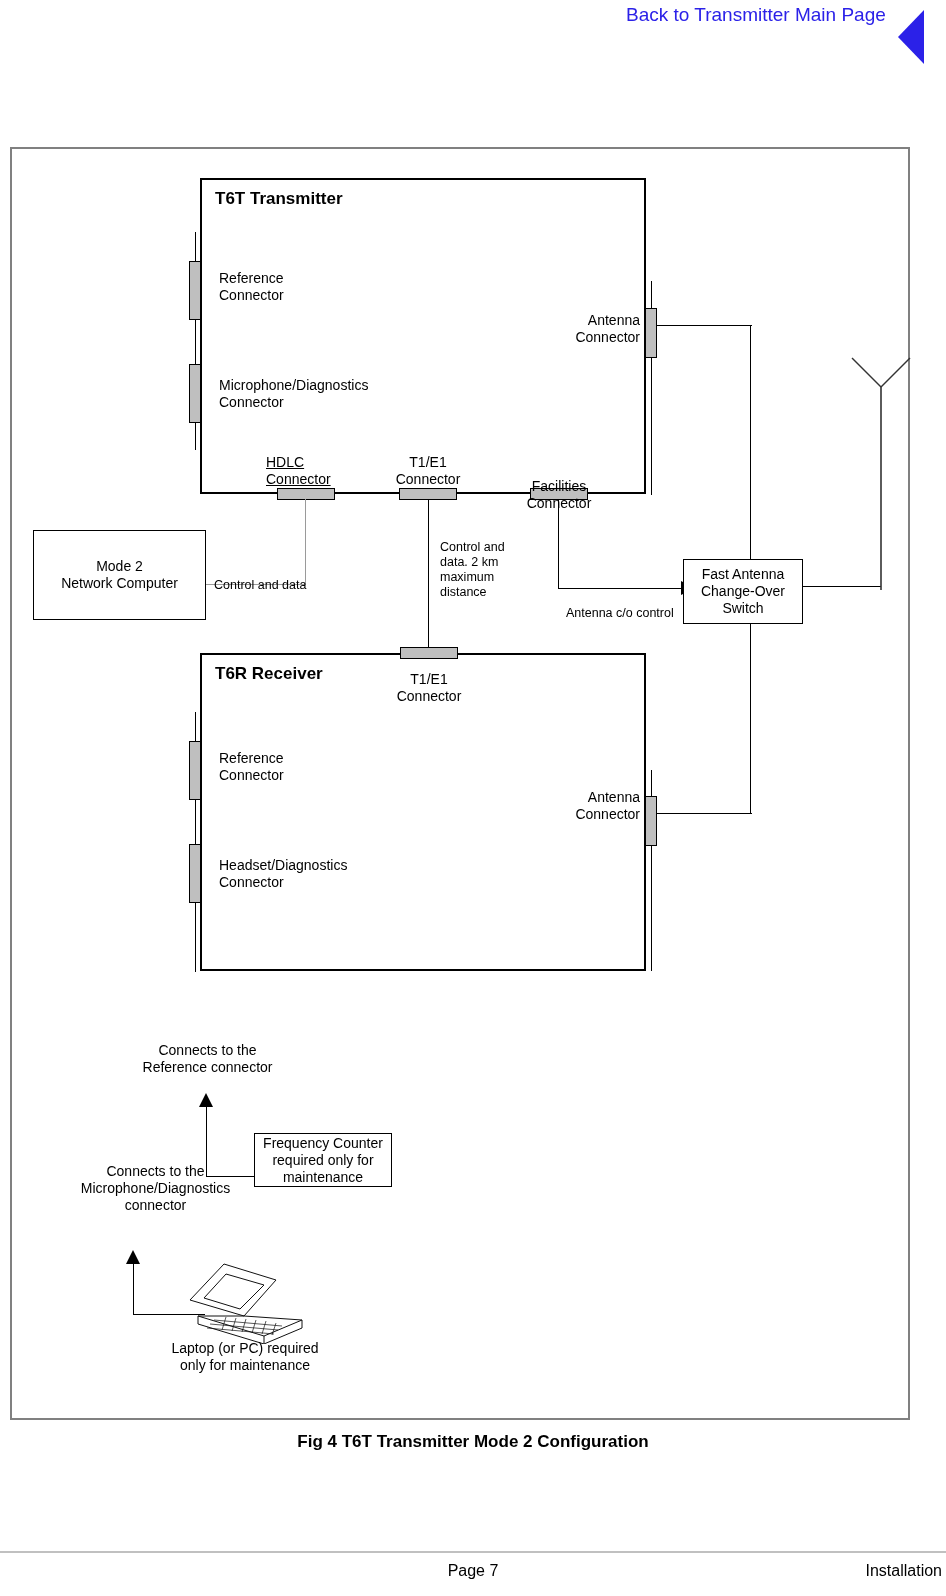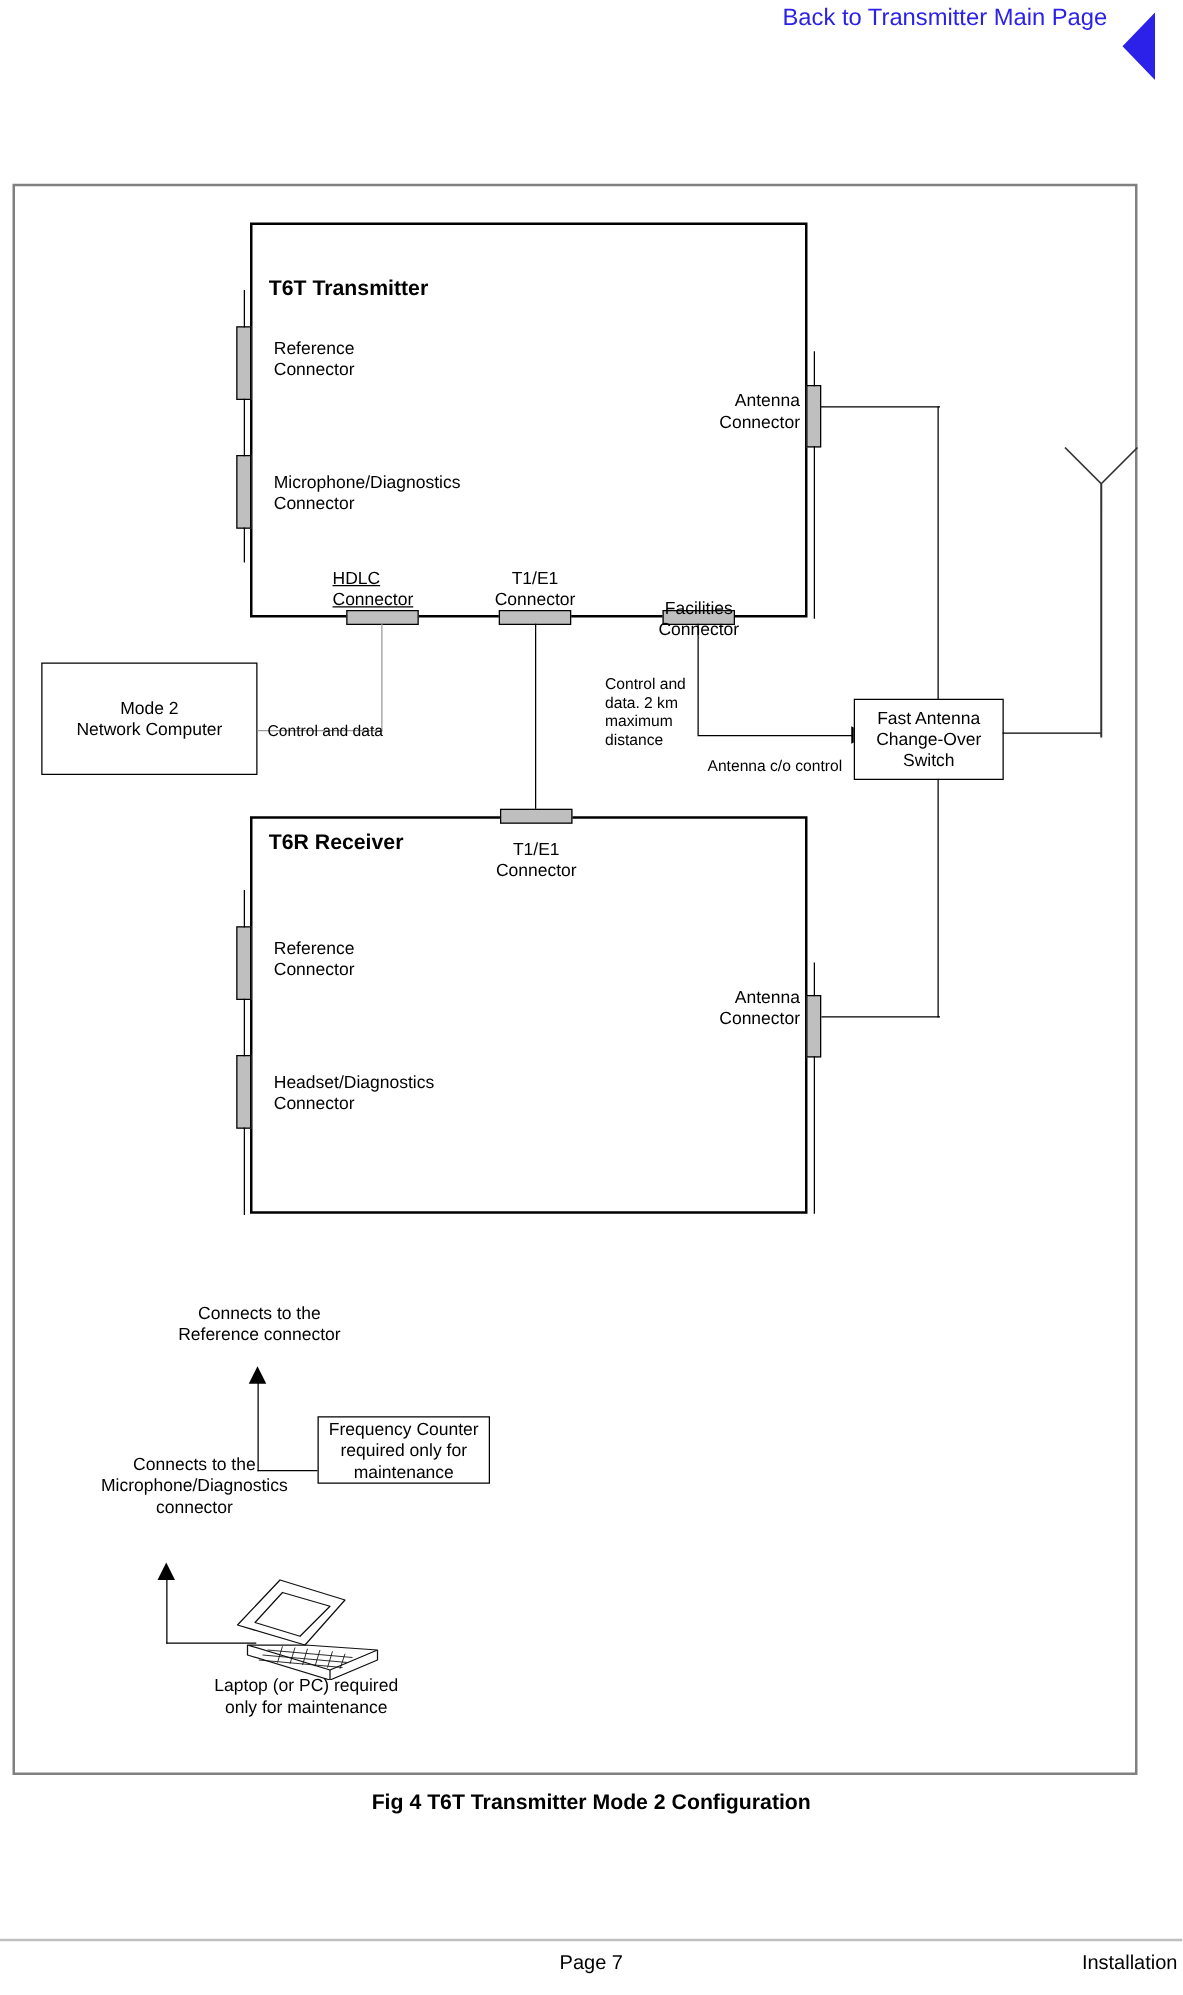--- a/index.html
+++ b/index.html
@@ -144,21 +144,21 @@
 </head>
 <body>
 
 <div id="header-link">Back to Transmitter
 Main Page</div>
 <div id="back-arrow"></div>
 
 <div id="figure-frame"></div>
 
 <div class="unit-box" style="left:200px; top:178px; width:446px; height:316px;"></div>
-<div class="unit-title" style="left:215px; top:189px;margin-top:32px;">T6T Transmitter</div>
+<div class="unit-title" style="left:215px; top:189px;">T6T Transmitter</div>
 
 <div class="conn-v" style="left:189px; top:261px; height:59px;"></div>
 <div class="lbl" style="left:219px; top:270px;">Reference
 Connector</div>
 <div class="wire-v" style="left:195px; top:232px; height:30px;"></div>
 
 <div class="conn-v" style="left:189px; top:364px; height:59px;"></div>
 <div class="lbl" style="left:219px; top:377px;">Microphone/Diagnostics
 Connector</div>
 <div class="wire-v" style="left:195px; top:319px; height:46px;"></div>
@@ -183,21 +183,21 @@
 Connector</div>
 
 <div class="plain-box" style="left:33px; top:530px; width:173px; height:90px; white-space:pre-line;">Mode 2
 Network Computer</div>
 
 <div class="wire-h grey" style="left:206px; top:584px; width:100px;"></div>
 <div class="wire-v grey" style="left:305px; top:499px; height:86px;"></div>
 <div class="lbl-sm" style="left:214px; top:578px;">Control and data</div>
 
 <div class="wire-v" style="left:428px; top:499px; height:154px;"></div>
-<div class="lbl-sm" style="left:440px; top:540px;margin-left:44px;">Control and
+<div class="lbl-sm" style="left:440px; top:540px;">Control and
 data. 2 km
 maximum
 distance</div>
 
 <div class="wire-v" style="left:558px; top:499px; height:89px;"></div>
 <div class="wire-h" style="left:558px; top:588px; width:127px;"></div>
 <div style="position:absolute; left:681px; top:581px; width:0; height:0;
             border-top:7px solid transparent; border-bottom:7px solid transparent;
             border-left:14px solid #000;"></div>
 <div class="lbl-sm" style="left:566px; top:589px;margin-top:17px;">Antenna c/o control</div>

